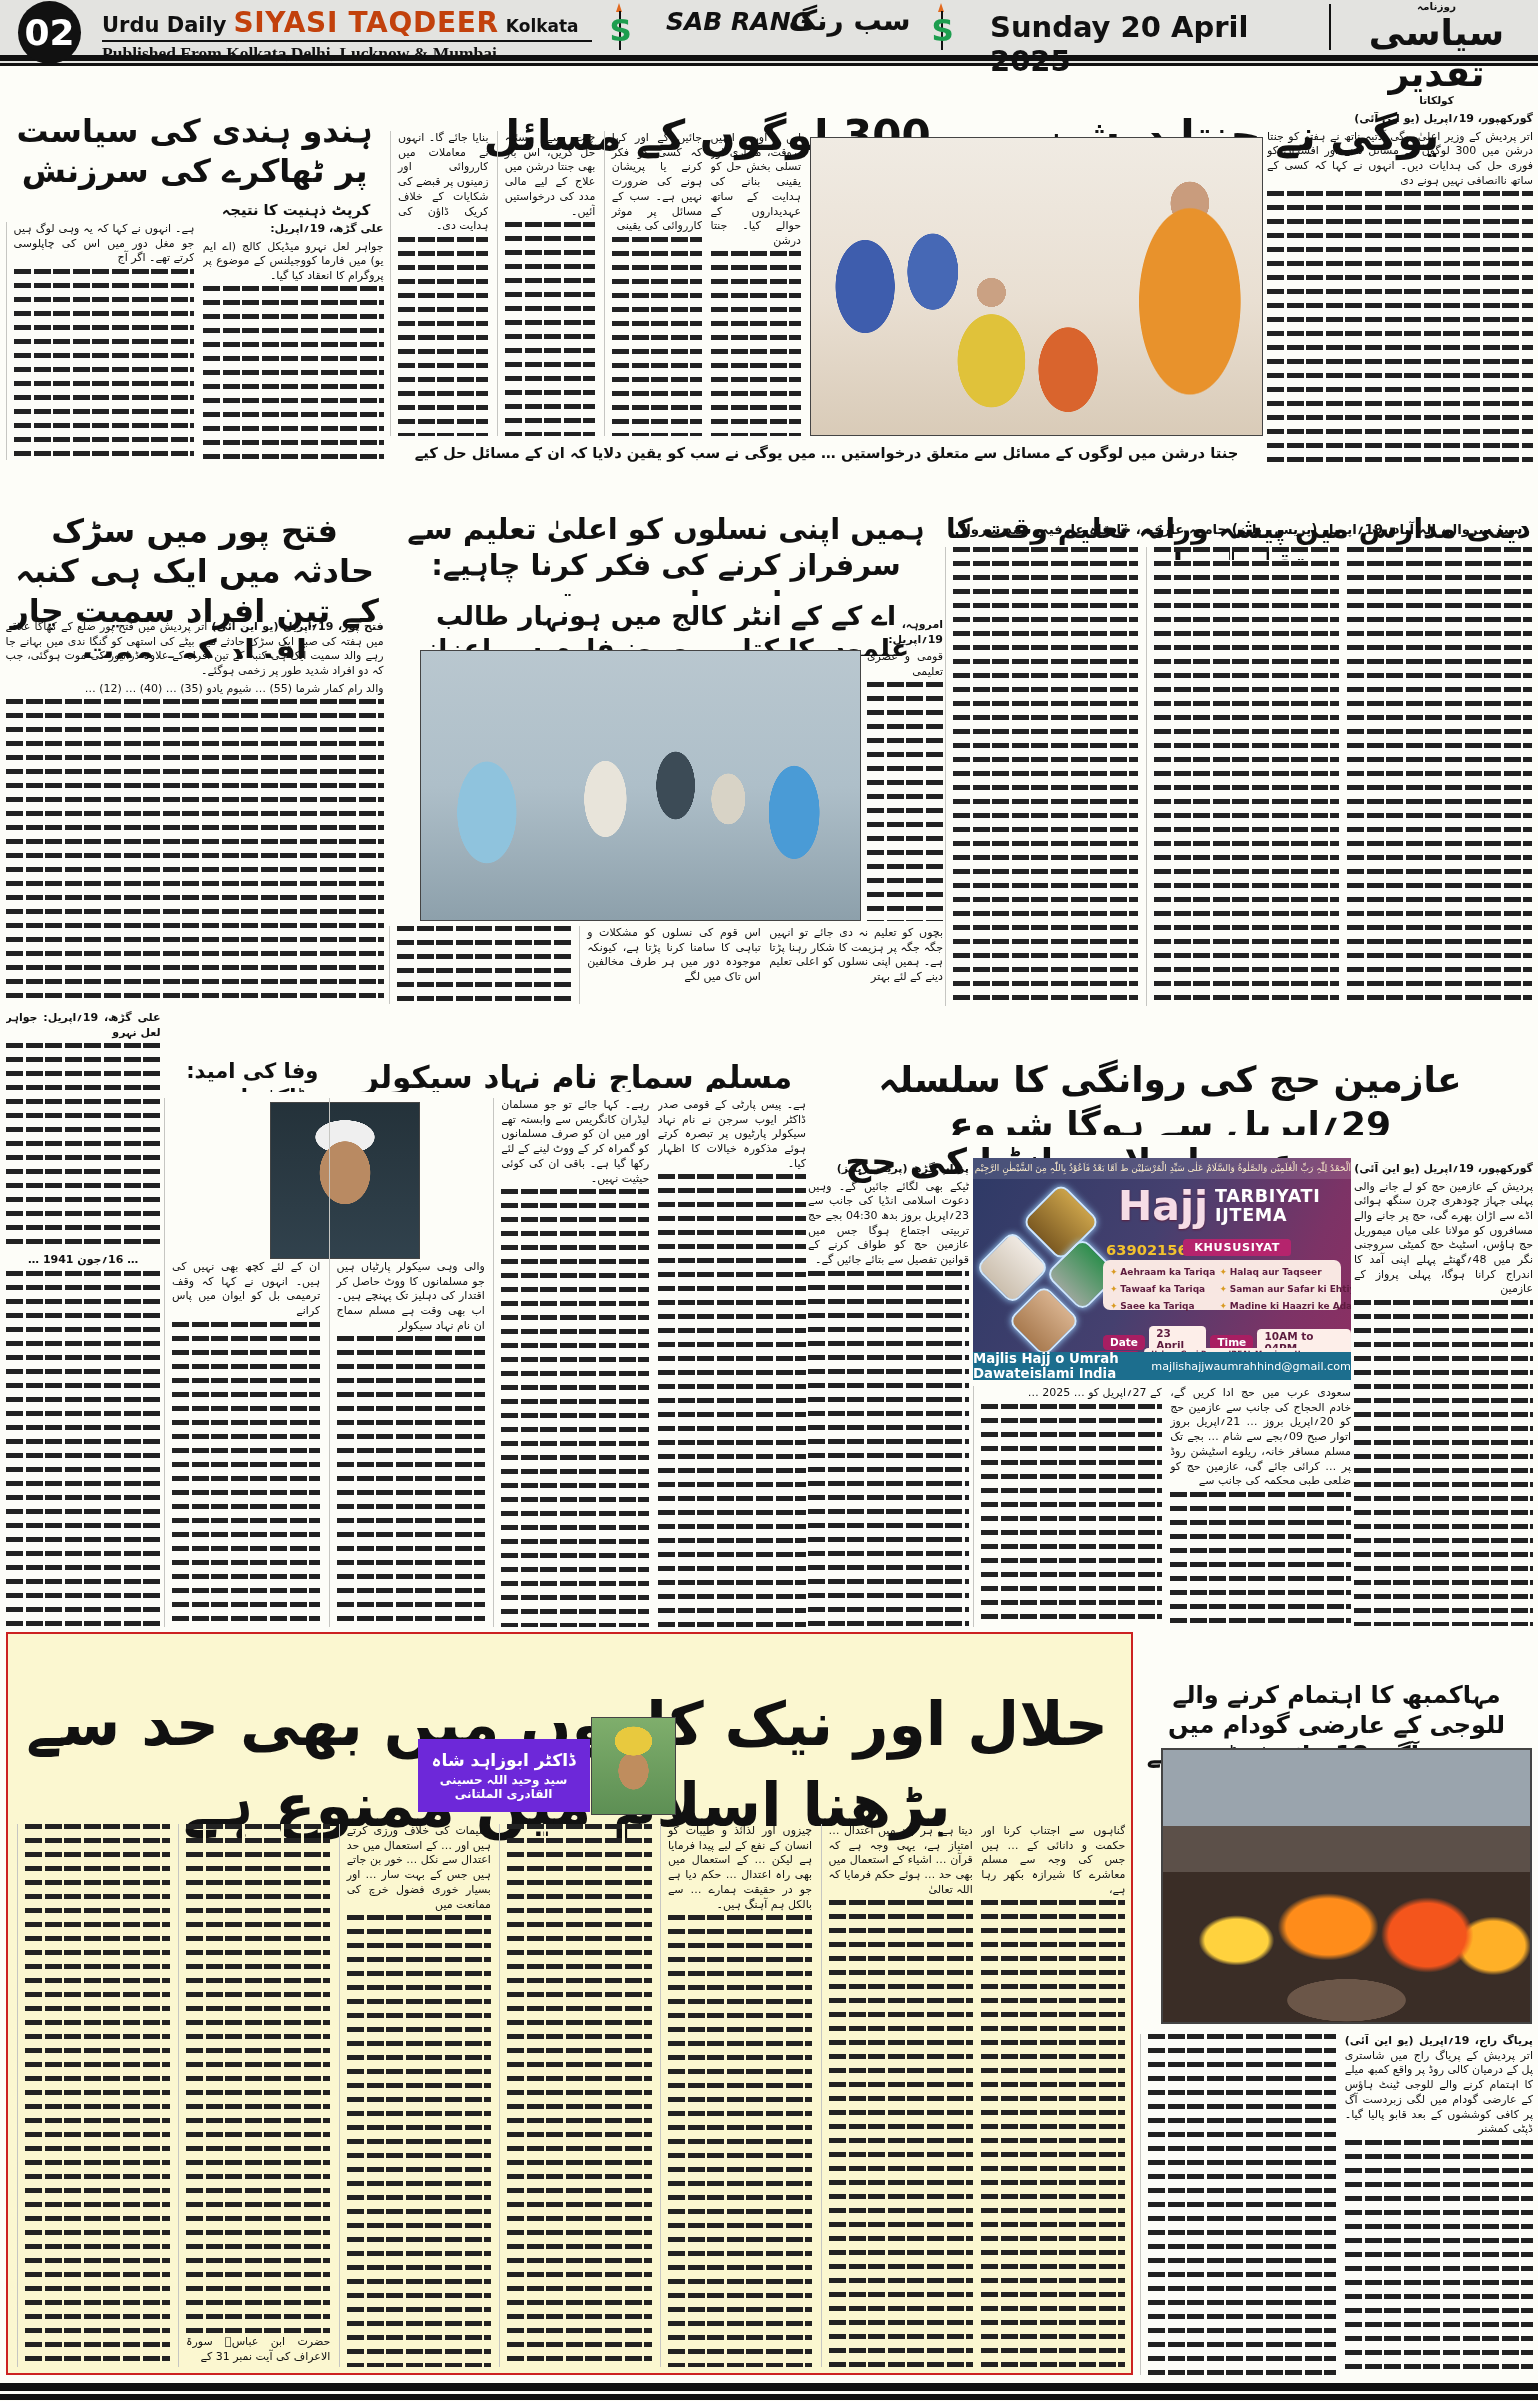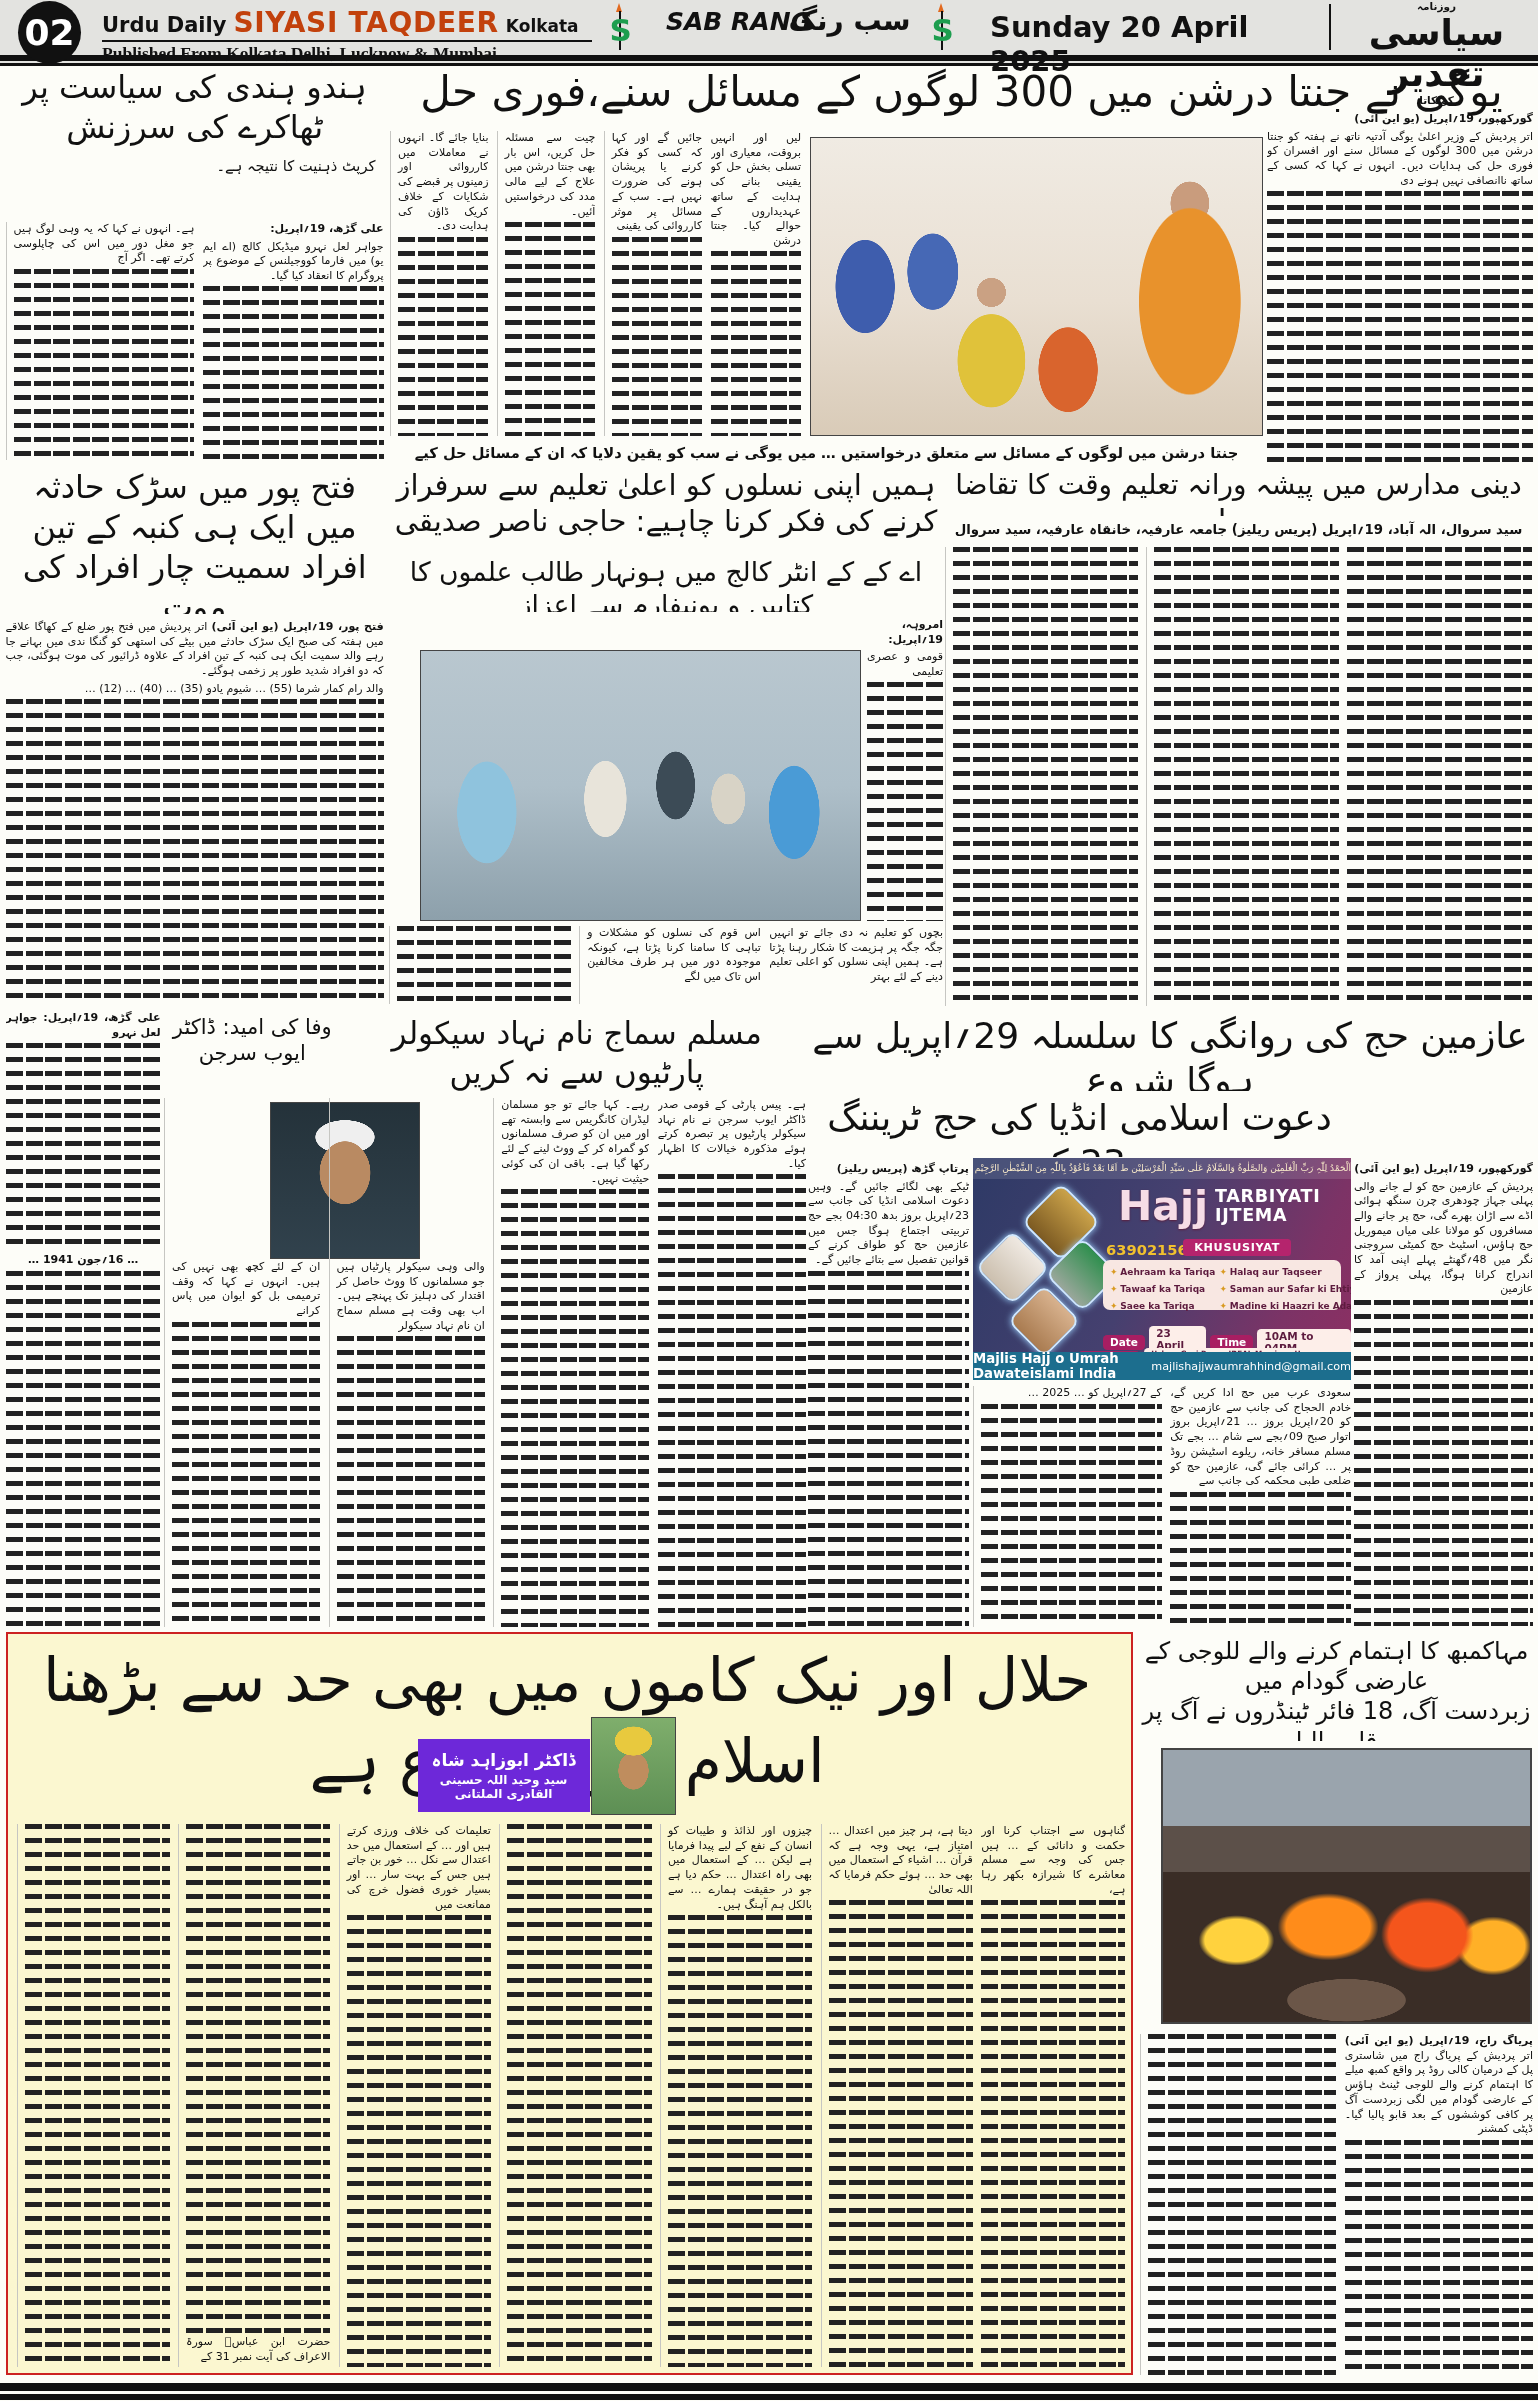--- a/index.html
+++ b/index.html
@@ -24,21 +24,21 @@
   .logo .staff{position:absolute;left:10.5px;top:8.4px;width:2.8px;height:39px;background:#111;}
   .logo .ess{position:absolute;left:1.4px;top:12.6px;font-size:31px;font-weight:bold;color:#1d9e4f;line-height:31px;}
   .sabrang-en{left:666px;top:7px;font-size:25px;font-weight:bold;font-style:italic;}
   .sabrang-ur{left:783px;top:4.2px;width:133px;font-size:28px;font-weight:bold;direction:rtl;text-align:center;}
   .date-en{left:990px;top:9.8px;width:336px;font-size:29px;font-weight:bold;}
   .hdr-div{left:1329px;top:4.2px;width:2.1px;height:46px;background:#111;}
   .mast-ur{left:1340px;top:0;width:193px;height:53px;direction:rtl;text-align:center;}
   .mast-ur .big{font-size:36px;font-weight:bold;line-height:41px;}
   .mast-ur .tiny{font-size:10.5px;font-weight:bold;}
   
-  .h-ur{direction:rtl;text-align:center;font-weight:normal;line-height:1.25;overflow:hidden;}
+  .h-ur{direction:rtl;text-align:center;font-weight:bold;line-height:1.25;overflow:hidden;margin-top:44px;}
   .row{display:flex;gap:8.4px;height:100%;direction:rtl;}
   .col{flex:1 1 0;display:flex;flex-direction:column;overflow:hidden;direction:rtl;}
   .col+.col{border-left:0.7px solid #c6c6c2;padding-left:7px;}
   .col p{margin:0 0 2.8px;font-size:11px;line-height:14.7px;text-align:justify;}
   .col .lead{font-weight:bold;}
   .sim{flex:1 1 auto;min-height:21px;background:
       repeating-linear-gradient(90deg,rgba(0,0,0,0) 0 17px,var(--paper) 17px 19.6px),
       repeating-linear-gradient(180deg,#222 0 4.9px,rgba(0,0,0,0) 4.9px 14px);}
   .capline{direction:rtl;font-size:14.7px;font-weight:bold;text-align:center;line-height:21px;overflow:hidden;}
   

